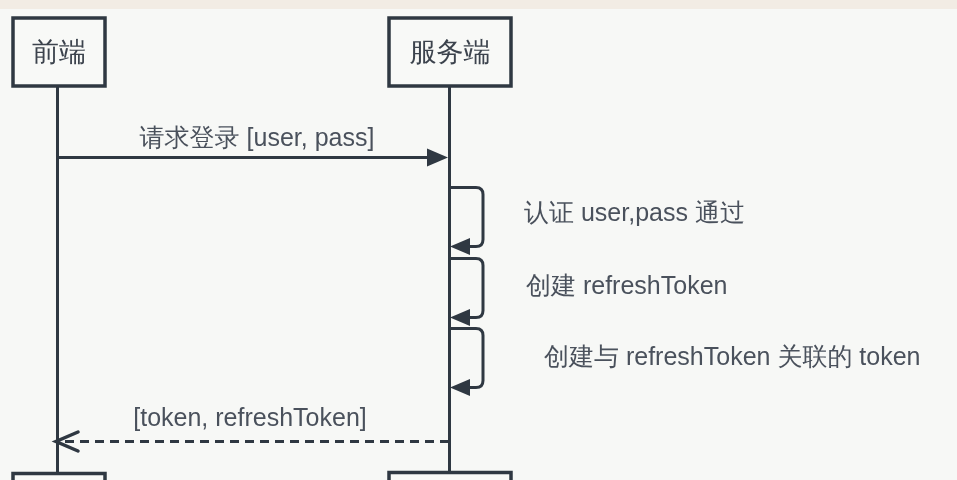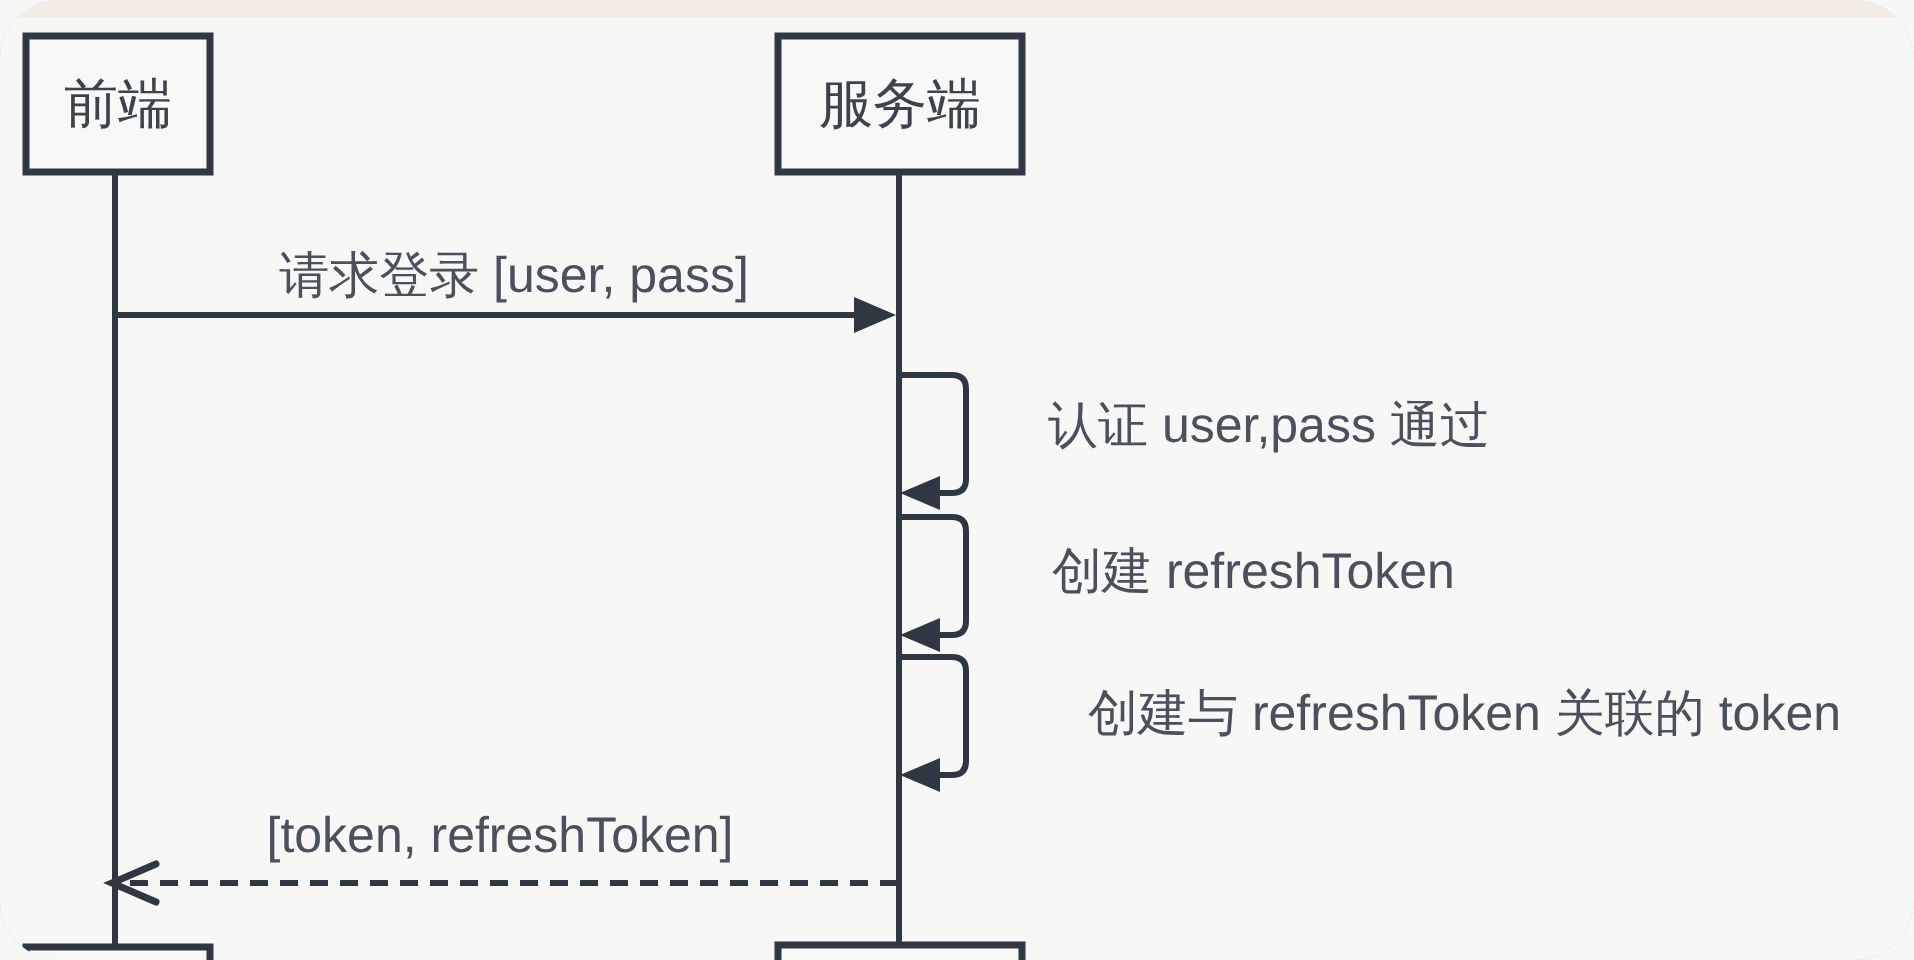--- a/index.html
+++ b/index.html
@@ -7,21 +7,20 @@
     padding: 0;
     background: #f7f8f6;
   }
   .stage {
     position: relative;
     width: 957px;
     height: 480px;
     overflow: hidden;
     background: #7dd3fc;
     font-family: "Liberation Sans", "DejaVu Sans", sans-serif;
-    border-radius: 30px;
   }
   svg { display: block; }
   .diagram-line {
     stroke: #2f3842;
     stroke-width: 3;
     fill: none;
   }
   .diagram-line-dashed {
     stroke: #2f3842;
     stroke-width: 3;

